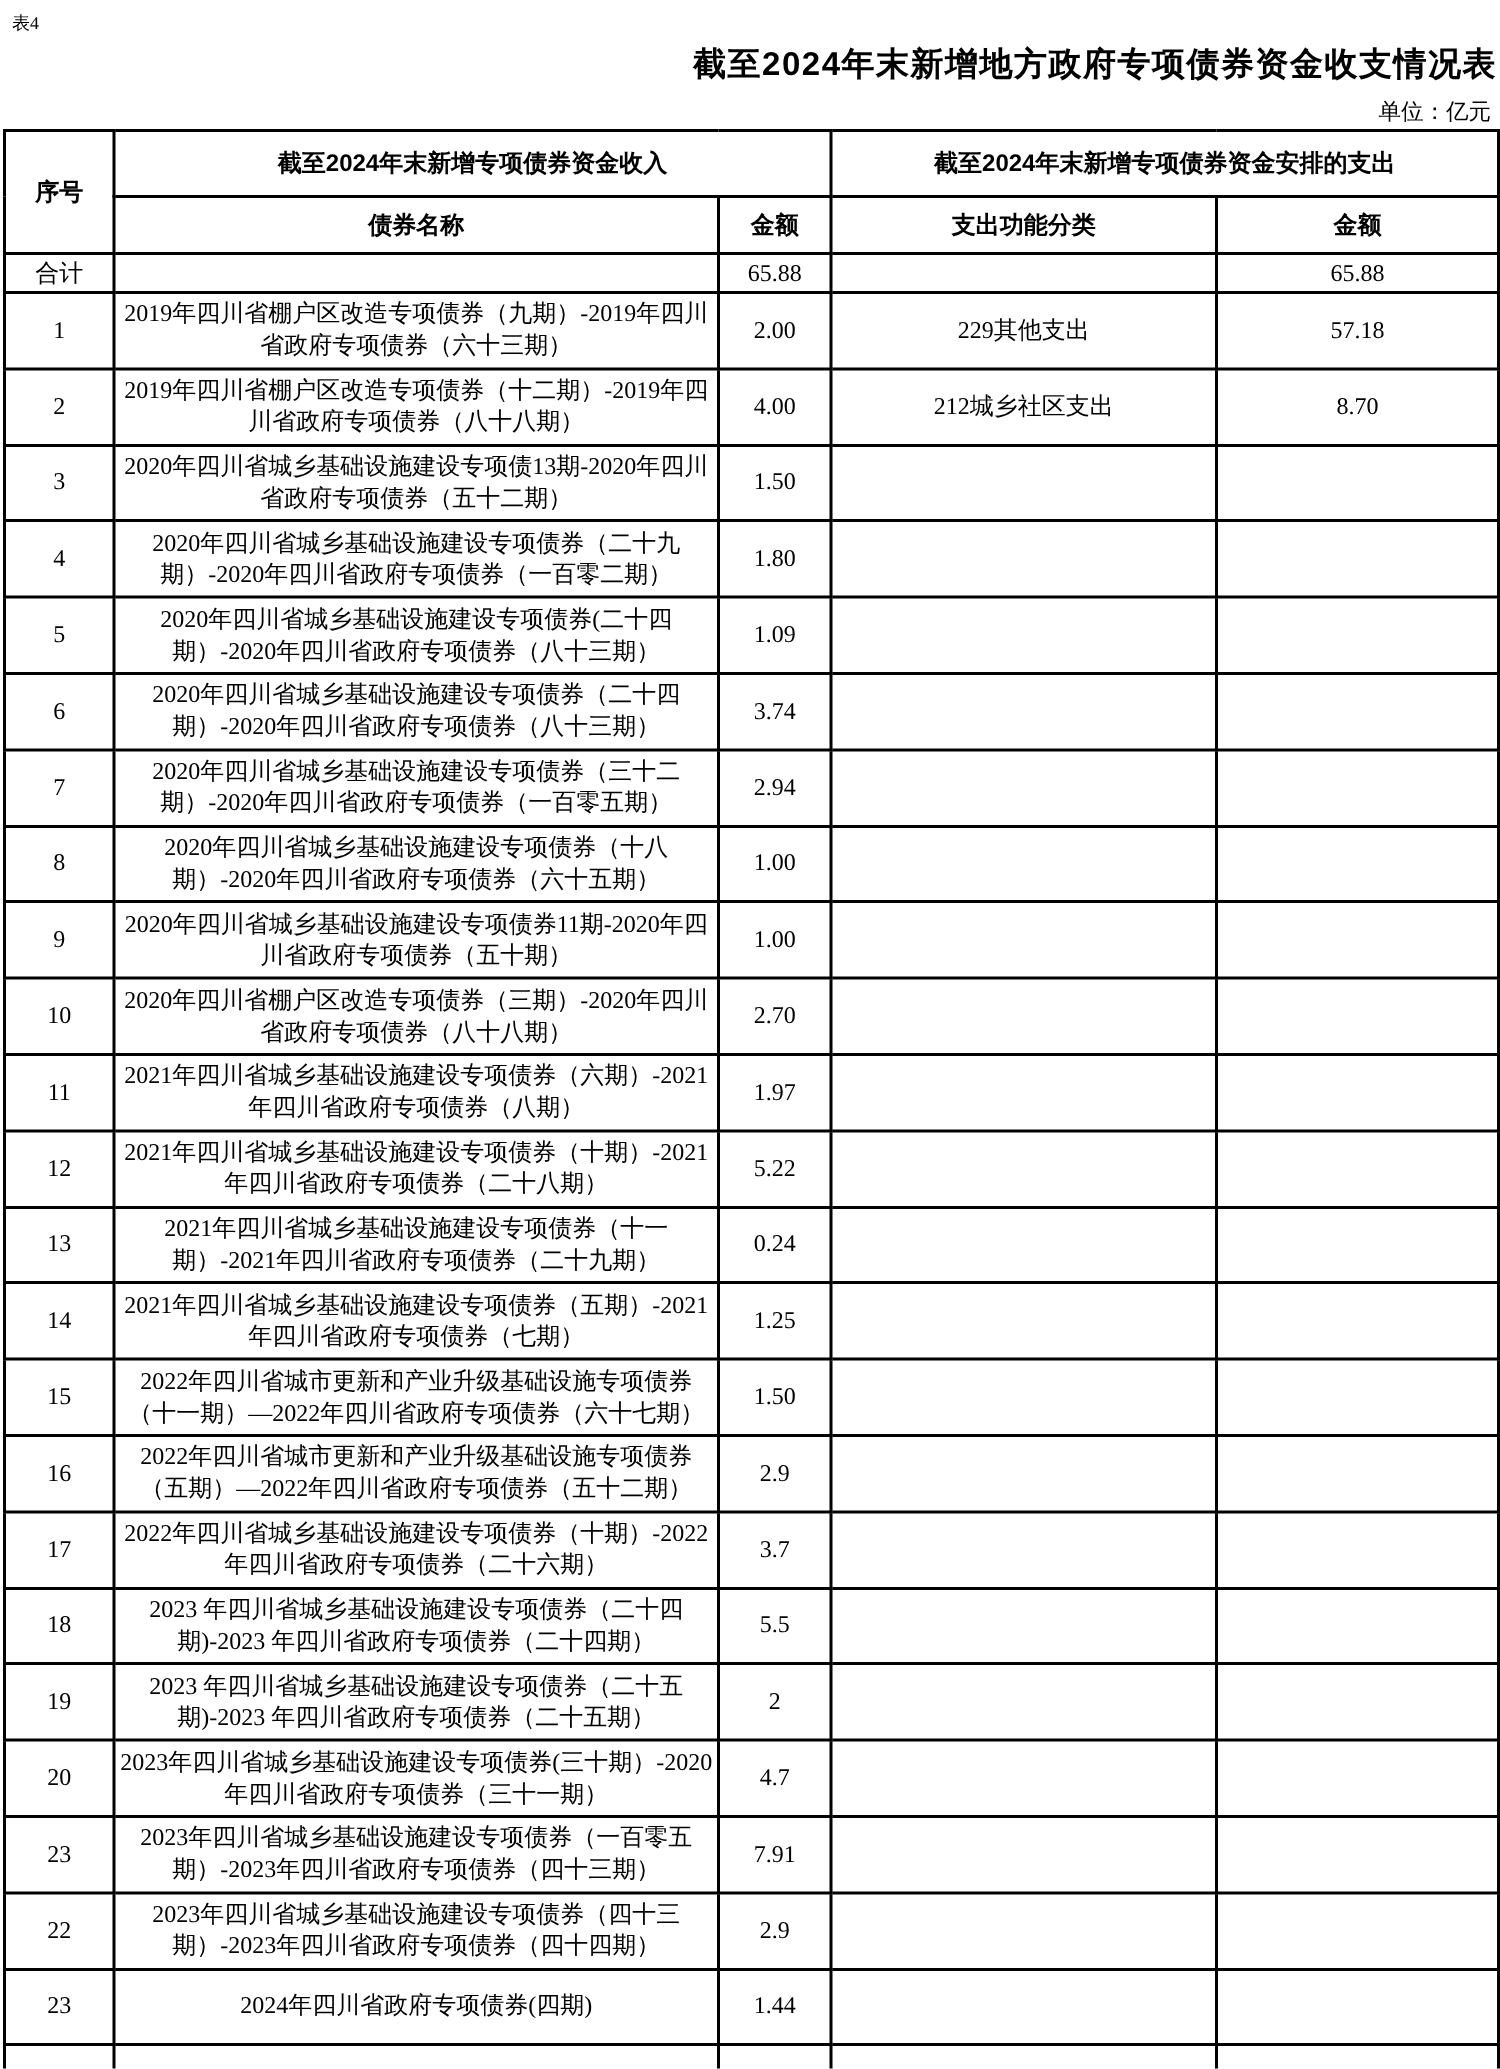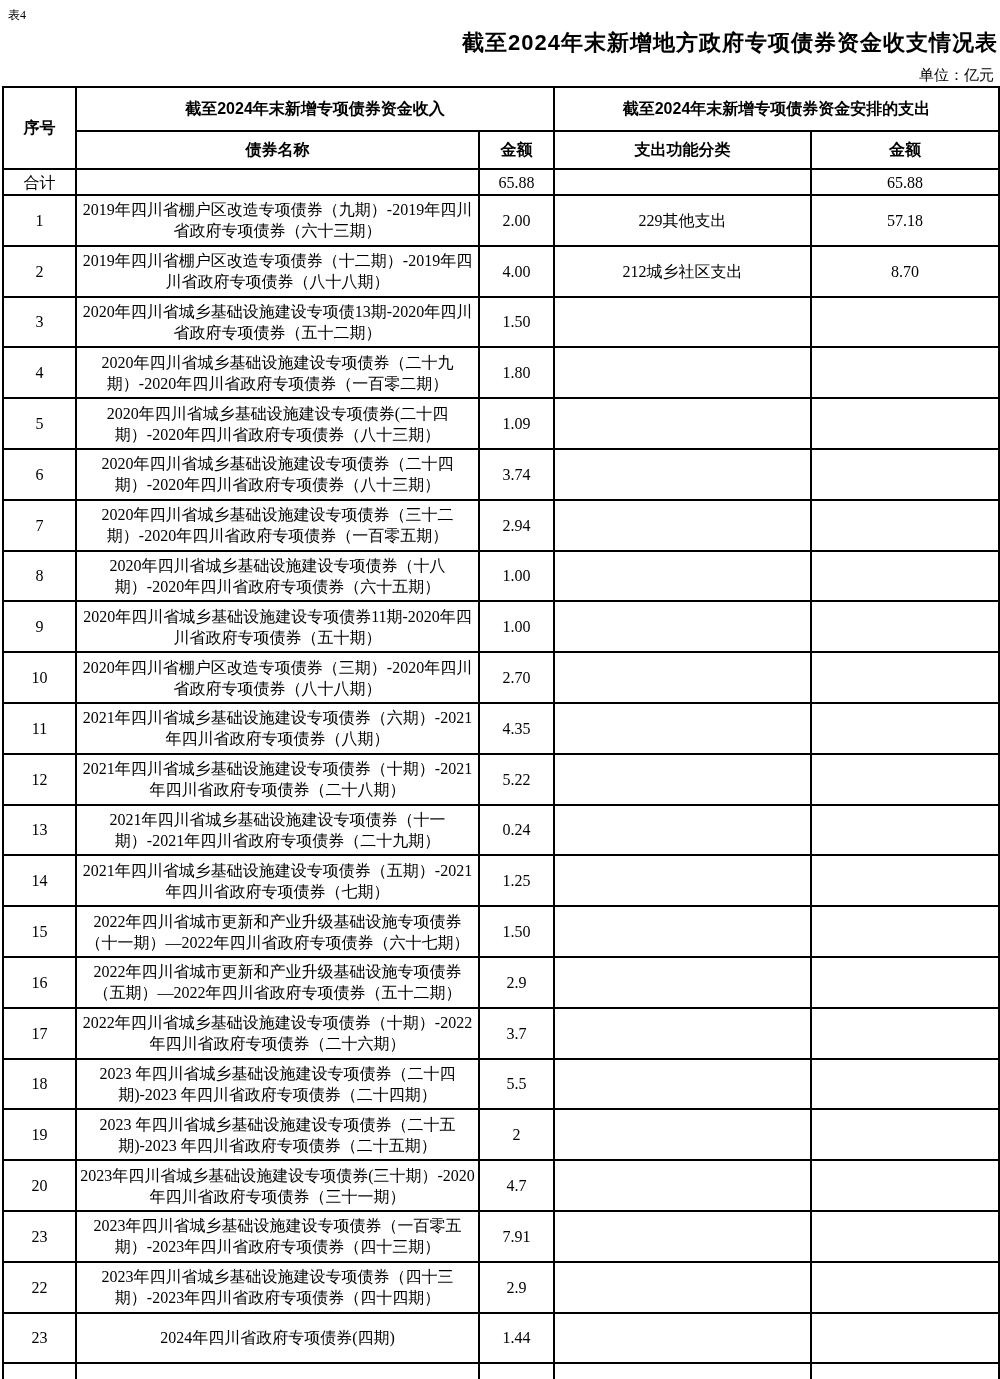--- a/index.html
+++ b/index.html
@@ -208,21 +208,21 @@
     </td>
     <td>2.70</td>
     <td class="expense-cat"></td>
     <td></td>
   </tr>
         <tr class="data-row">
     <td>11</td>
     <td>
       <div class="name-clip">2021年四川省城乡基础设施建设专项债券（六期）-2021年四川省政府专项债券（八期）</div>
     </td>
-    <td>4.35</td>
+    <td>1.97</td>
     <td class="expense-cat"></td>
     <td></td>
   </tr>
         <tr class="data-row">
     <td>12</td>
     <td>
       <div class="name-clip">2021年四川省城乡基础设施建设专项债券（十期）-2021年四川省政府专项债券（二十八期）</div>
     </td>
     <td>5.22</td>
     <td class="expense-cat"></td>

